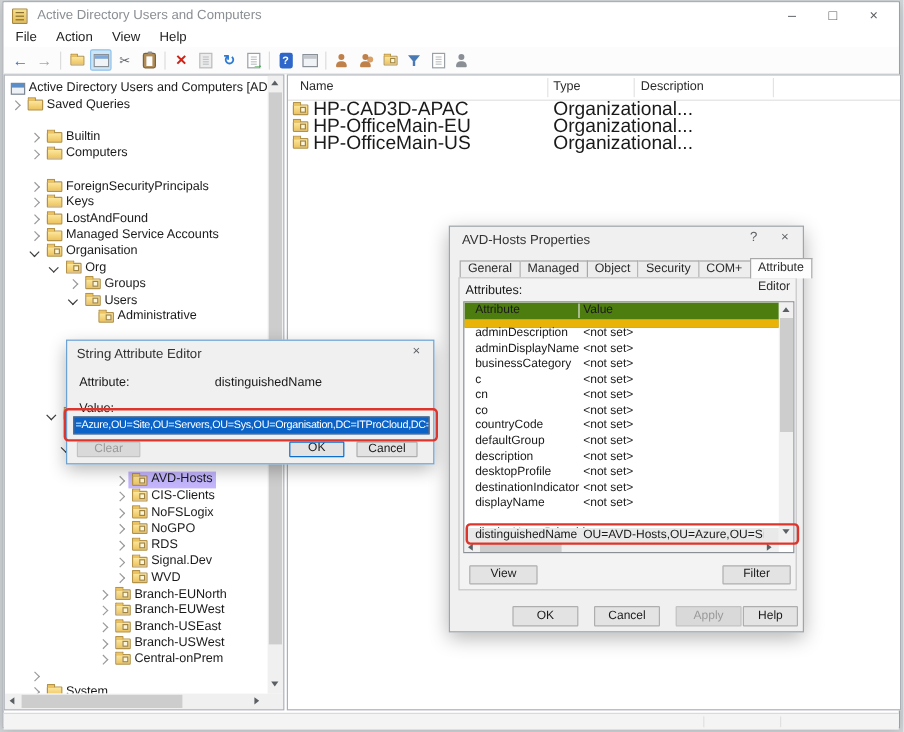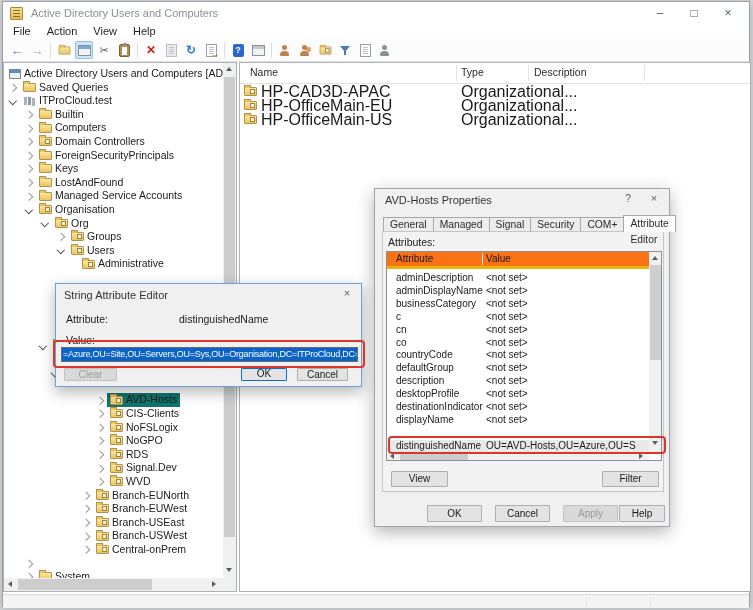--- a/index.html
+++ b/index.html
@@ -53,21 +53,21 @@
   .console-ic{width:12px;height:10px;border:1px solid #7c8795;background:#eef2f6;box-sizing:border-box;position:relative;flex-shrink:0}
   .console-ic::before{content:"";position:absolute;left:0;top:0;right:0;height:3px;background:#5b8dc9}
   
   .tree-pane{position:absolute;left:0;top:60px;width:234px;height:530px;background:#fff;border:1px solid #aab0b6;box-sizing:border-box;overflow:hidden}
   .right-pane{position:absolute;left:236px;top:60px;width:512px;height:530px;background:#fff;border:1px solid #aab0b6;box-sizing:border-box;overflow:hidden}
   .trow{position:absolute;left:0;height:13.6px;width:232px;font-size:10.5px;line-height:13.6px;white-space:nowrap;color:#1a1a1a}
   .chev{position:absolute;top:4.2px;width:4.5px;height:4.5px;border-right:1.2px solid #9a9a9a;border-bottom:1.2px solid #9a9a9a}
   .chev.right{transform:rotate(-45deg)}
   .chev.down{transform:rotate(45deg);border-color:#3c3c3c;top:3.5px}
   .tgroup{position:absolute;top:0;height:13.6px;display:inline-flex;align-items:center;gap:3px;padding:0 3px}
-  .tgroup.selected{background:#0f766e}
+  .tgroup.selected{background:#c4b5fd}
   
   .sb{position:absolute;background:#f0f0f0}
   .sb .thumb{position:absolute;background:#cdcdcd}
   .tri{position:absolute;width:0;height:0}
   .tri.up{border-left:3.5px solid transparent;border-right:3.5px solid transparent;border-bottom:4.5px solid #5a5f64}
   .tri.down{border-left:3.5px solid transparent;border-right:3.5px solid transparent;border-top:4.5px solid #5a5f64}
   .tri.left{border-top:3.5px solid transparent;border-bottom:3.5px solid transparent;border-right:4.5px solid #5a5f64}
   .tri.rightt{border-top:3.5px solid transparent;border-bottom:3.5px solid transparent;border-left:4.5px solid #5a5f64}
   
   .lv-header{position:absolute;left:0;top:0;right:0;height:20px;background:#fff;border-bottom:1px solid #e2e2e2;font-size:10.5px;color:#2b2b2b}
@@ -84,21 +84,21 @@
   .props{position:absolute;left:374px;top:188px;width:296px;height:339px;background:#f0f0f0;border:1px solid #9fa5ab;box-sizing:border-box;box-shadow:0 5px 16px rgba(0,0,0,.3);z-index:10;font-size:10.5px;color:#1a1a1a}
   .props .dtitle{position:absolute;left:10px;top:5px;font-size:11px;color:#333}
   .dctl{position:absolute;top:3px;width:22px;text-align:center;font-size:11px;color:#5a5f64}
   .tabs{position:absolute;left:8px;top:27px;height:16px;display:flex;align-items:flex-end}
   .tab{height:13px;line-height:13px;padding:0 6px;font-size:10.3px;background:#ededed;border:1px solid #a8a8a8;border-left:none;color:#2b2b2b}
   .tab:first-child{border-left:1px solid #a8a8a8}
   .tab.active{height:16px;line-height:16px;background:#fdfdfd;border:1px solid #a8a8a8;border-bottom:none;margin-left:-1px;position:relative;z-index:2}
   .tabpage{position:absolute;left:7px;top:42px;width:282px;height:261px;background:#f3f3f3;border:1px solid #c6c6c6;box-sizing:border-box}
   .attr-label{position:absolute;left:13px;top:47px;font-size:10.5px}
   .lview{position:absolute;left:11px;top:62px;width:276px;height:210px;background:#fff;border:1px solid #8b9097;box-sizing:border-box;overflow:hidden;font-size:10px}
-  .lv-h2{position:absolute;left:0;top:0;width:262px;height:14px;border-bottom:3px solid #eab308;background:#f97316}
+  .lv-h2{position:absolute;left:0;top:0;width:262px;height:14px;border-bottom:7px solid #eab308;background:#4d7c0f}
   .lv-h2 .c1{position:absolute;left:9px;top:1px}
   .lv-h2 .c2{position:absolute;left:99px;top:1px}
   .lv-h2 .sep1{position:absolute;left:95px;top:1px;width:1px;height:12px;background:#e3e3e3}
   .arow{position:absolute;left:0;width:262px;height:12.9px;line-height:12.9px;white-space:nowrap}
   .arow .an{position:absolute;left:9px}
   .arow .av{position:absolute;left:99px;width:150px;overflow:hidden}
   .arow.selected{background:#e9e9e9}
   
   .btn{position:absolute;background:#e3e3e3;border:1px solid #aeaeae;box-sizing:border-box;text-align:center;font-size:10px;color:#1a1a1a;border-radius:1px}
   .btn.default{border:1.5px solid #0b6fce}
@@ -206,46 +206,32 @@
             <span>Active Directory Users and Computers [ADS01.ITI</span>
           </span>
         </div>
         <div class="trow" style="top: 17.6px;">
           <span class="chev right" style="left: 6px;"></span>
           <span class="tgroup" style="left: 16px;">
             <span class="folder"></span>
             <span>Saved Queries</span>
           </span>
         </div>
-        <div class="trow" style="top: 31.2px;">
-          <span class="chev down" style="left: 6px;"></span>
-          <span class="tgroup" style="left: 16px;">
-            <span class="domain-ic"></span>
-            <span>ITProCloud.test</span>
-          </span>
-        </div>
         <div class="trow" style="top: 44.8px;">
           <span class="chev right" style="left: 22px;"></span>
           <span class="tgroup" style="left: 32px;">
             <span class="folder"></span>
             <span>Builtin</span>
           </span>
         </div>
         <div class="trow" style="top: 58.4px;">
           <span class="chev right" style="left: 22px;"></span>
           <span class="tgroup" style="left: 32px;">
             <span class="folder"></span>
             <span>Computers</span>
-          </span>
-        </div>
-        <div class="trow" style="top: 72px;">
-          <span class="chev right" style="left: 22px;"></span>
-          <span class="tgroup" style="left: 32px;">
-            <span class="folder ou"></span>
-            <span>Domain Controllers</span>
           </span>
         </div>
         <div class="trow" style="top: 85.6px;">
           <span class="chev right" style="left: 22px;"></span>
           <span class="tgroup" style="left: 32px;">
             <span class="folder"></span>
             <span>ForeignSecurityPrincipals</span>
           </span>
         </div>
         <div class="trow" style="top: 112.8px;">
@@ -476,21 +462,21 @@
 </div>
 
 <div class="props">
   <div class="dtitle">AVD-Hosts Properties</div>
   <span class="dctl" style="right:30px">?</span>
   <span class="dctl" style="right:4px">×</span>
 
   <div class="tabs" id="props-tabs">
       <span class="tab">General</span>
       <span class="tab">Managed By</span>
-      <span class="tab">Signal</span>
+      <span class="tab">Object</span>
       <span class="tab">Security</span>
       <span class="tab">COM+</span>
       <span class="tab active">Attribute Editor</span>
     </div>
   <div class="tabpage"></div>
   <div class="attr-label">Attributes:</div>
 
   <div class="lview">
     <div class="lv-h2">
       <span class="c1">Attribute</span>

